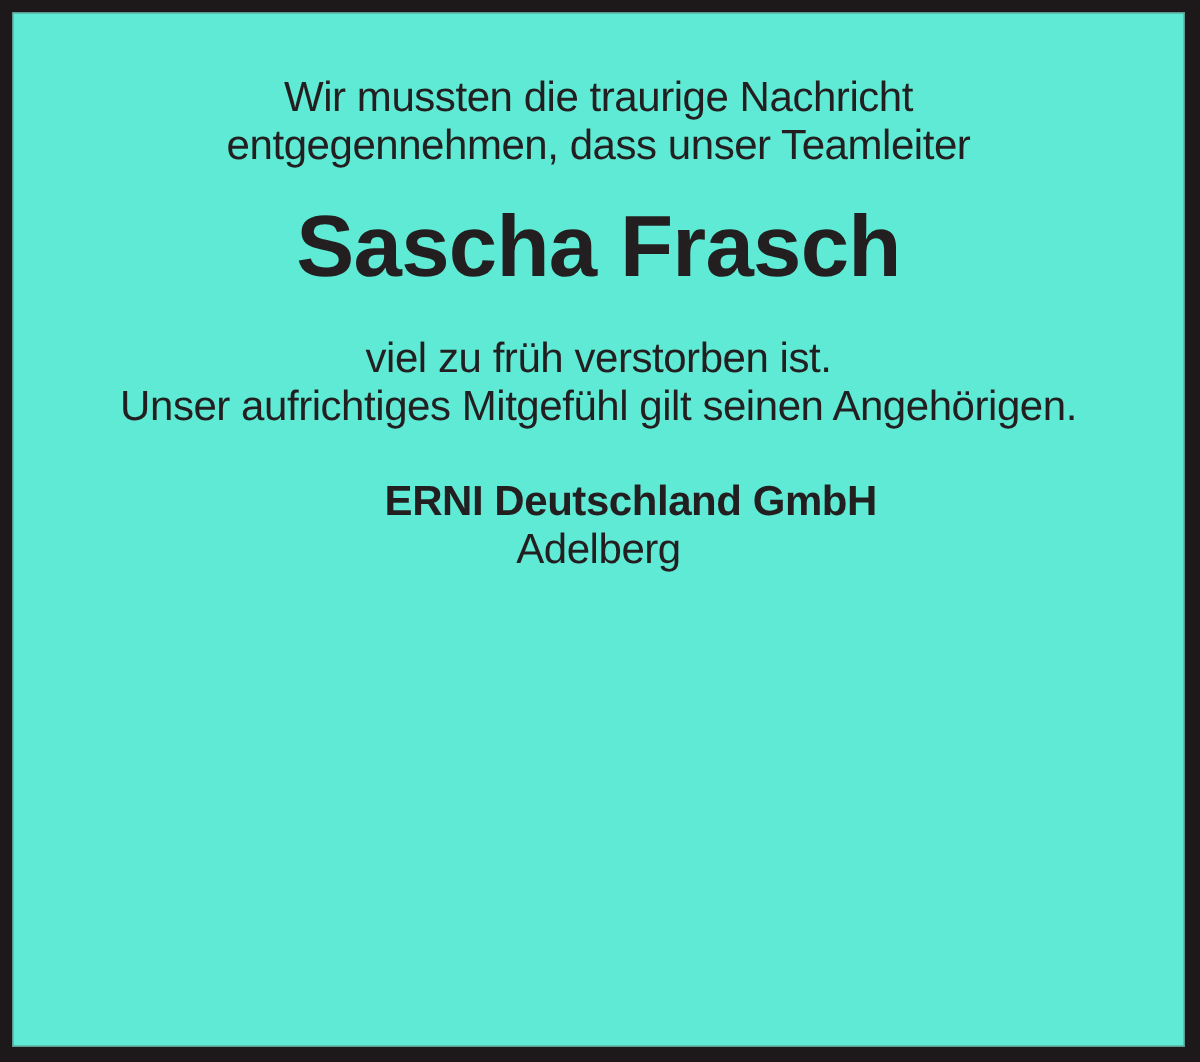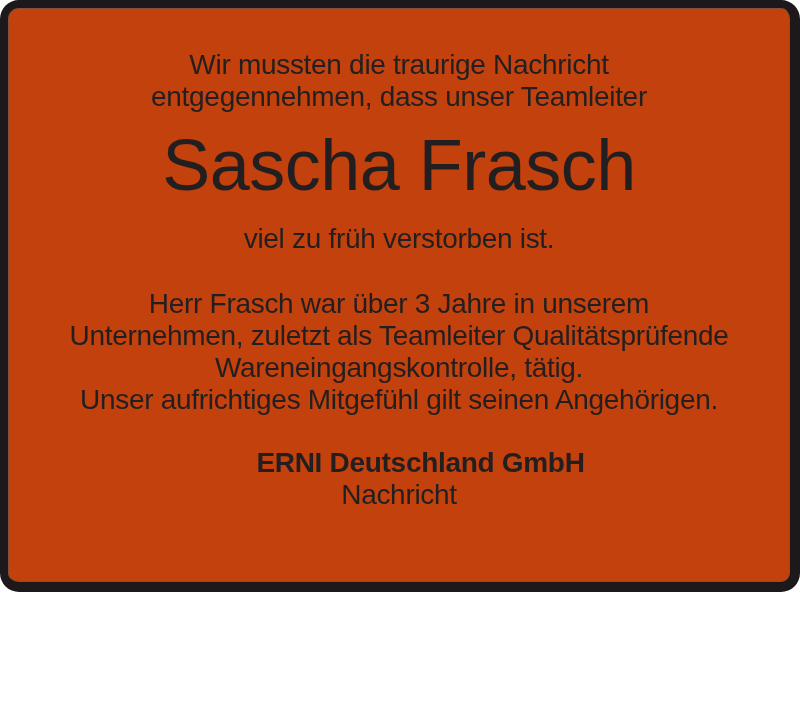--- a/index.html
+++ b/index.html
@@ -3,52 +3,51 @@
 <meta charset="utf-8">
 <style>
   html, body {
     margin: 0;
     padding: 0;
     background: #ffffff;
   }
   .page {
     position: relative;
     width: 800px;
-    height: 592px;
+    height: 708px;
     box-sizing: border-box;
-    background: #c2410c;
+    background: #5eead4;
     border-style: solid;
     border-color: #1d191a;
     border-width: 8px 10px 10px 8px;
     box-shadow: inset 0 0 0 1px rgba(90,90,90,0.55);
     font-family: "Liberation Sans", sans-serif;
     color: #231f20;
     overflow: hidden;
-    border-radius: 19px;
   }
   .content {
     padding-top: 41px;
     text-align: center;
   }
   p {
     margin: 0;
   }
   .body {
     font-size: 28px;
     line-height: 32px;
     letter-spacing: -0.3px;
   }
   .line {
     display: block;
   }
   .name {
     margin: 19px 0 0 0;
-    font-size: 72px;
+    font-size: 58px;
     line-height: 66px;
-    font-weight: normal;
+    font-weight: bold;
     letter-spacing: -0.5px;
   }
   .death-statement   { margin-top: 25px; }
   .tenure            { margin-top: 33px; }
   .remembrance       { margin-top: 27px; }
   .sympathy          { }
   .signature         { margin-top: 31px; }
   .bold              { font-weight: bold; margin-left: 43px; }
 </style>
 </head>
@@ -59,28 +58,23 @@
 
     <p class="body intro">
       <span class="line">Wir mussten die traurige Nachricht</span>
       <span class="line">entgegennehmen, dass unser Teamleiter</span>
     </p>
 
     <h1 class="name">Sascha Frasch</h1>
 
     <p class="body death-statement">viel zu früh verstorben ist.</p>
 
-    <p class="body tenure">
-      <span class="line">Herr Frasch war über 3 Jahre in unserem</span>
-      <span class="line">Unternehmen, zuletzt als Teamleiter Qualitätsprüfende</span>
-      <span class="line">Wareneingangskontrolle, tätig.</span>
-    </p>
 
 
     <p class="body sympathy">Unser aufrichtiges Mitgefühl gilt seinen Angehörigen.</p>
 
     <div class="signature">
       <p class="body bold">ERNI Deutschland GmbH</p>
-      <p class="body">Nachricht</p>
+      <p class="body">Adelberg</p>
     </div>
 
   </div>
 </div>
 
 </body></html>

